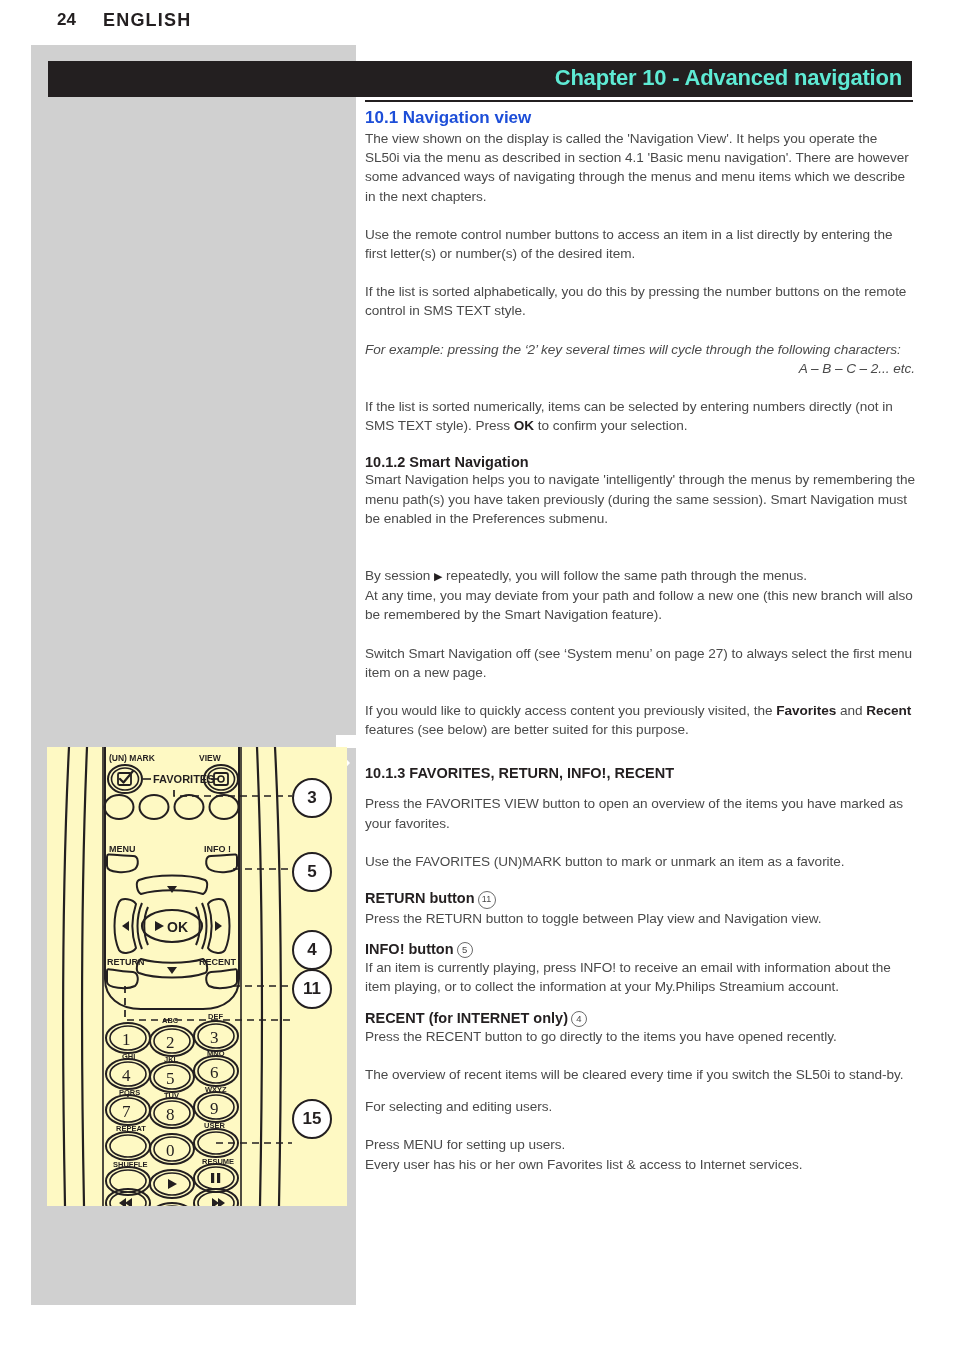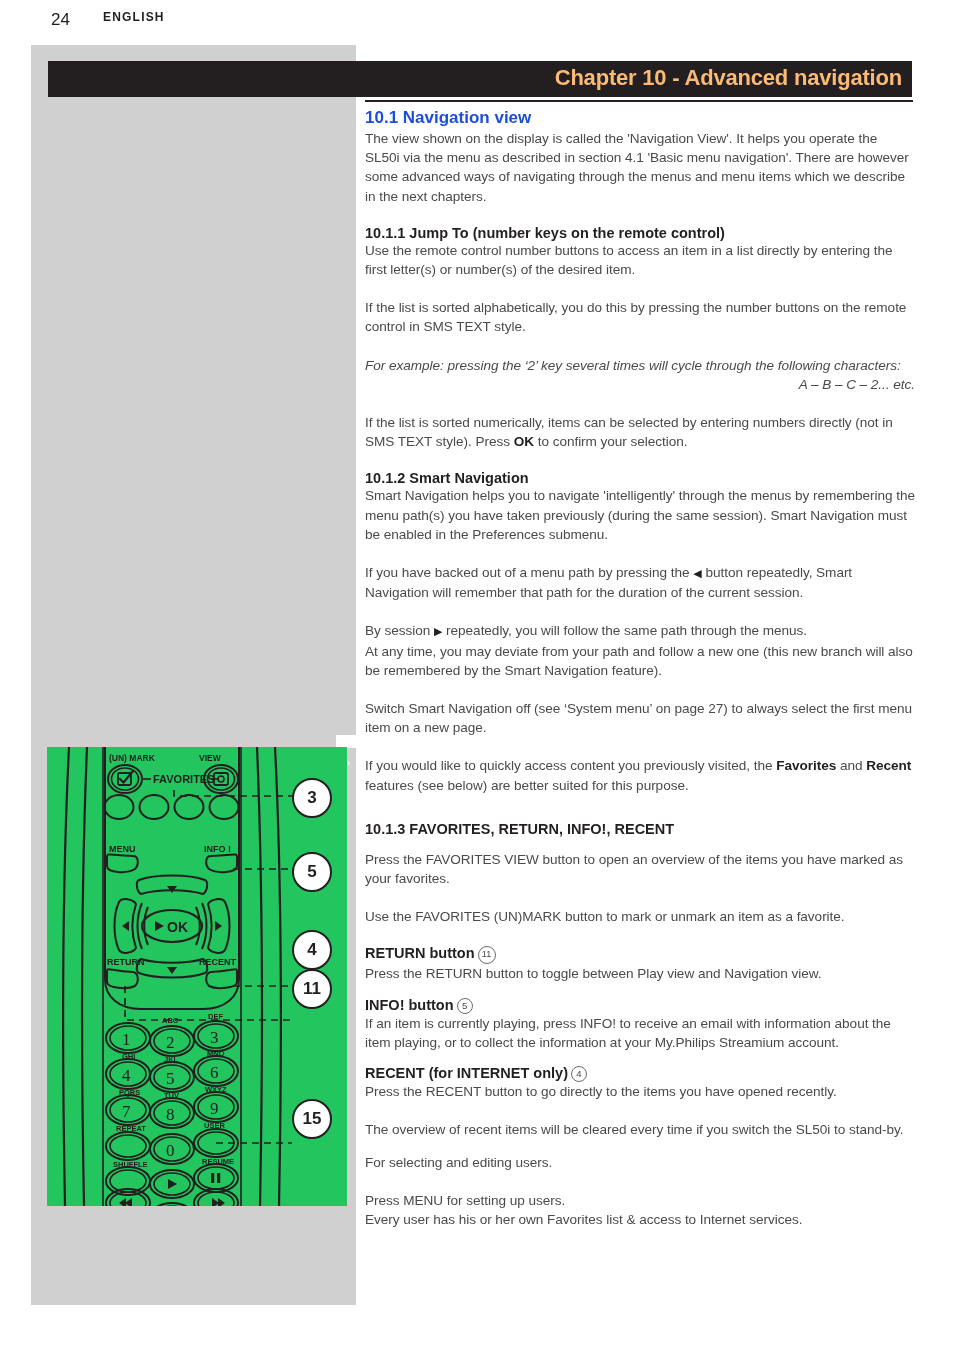--- a/index.html
+++ b/index.html
@@ -6,25 +6,25 @@
   body{
     width:954px;height:1351px;position:relative;overflow:hidden;
     background:#ffffff;
     font-family:"Liberation Sans","DejaVu Sans",sans-serif;
     color:#3a3a3a;
     -webkit-font-smoothing:antialiased;
   }
   
   #page-header{position:absolute;left:47px;top:8px;width:400px;height:28px;}
   #page-header .pg-num{
-    position:absolute;left:4px;top:2px;font-size:17px;font-weight:normal;color:#231f20;
+    position:absolute;left:10px;top:2px;font-size:17px;font-weight:bold;color:#231f20;
     letter-spacing:0px;
   }
   #page-header .pg-lang{
-    position:absolute;left:56px;top:2px;font-size:12px;font-weight:bold;color:#231f20;
+    position:absolute;left:56px;top:2px;font-size:18px;font-weight:bold;color:#231f20;
     letter-spacing:1.2px;
   }
   
   #grey-panel{
     position:absolute;left:31px;top:45px;width:325px;height:1260px;
     background:#d0d0d0;
   }
   
   #panel-notch{
     position:absolute;left:336px;top:748px;width:0;height:0;
@@ -35,21 +35,21 @@
   #panel-notch-fill{
     position:absolute;left:336px;top:735px;width:21px;height:13px;background:#ffffff;
   }
   
   #chapter-bar{
     position:absolute;left:48px;top:61px;width:864px;height:36px;
     background:#231f20;
   }
   #chapter-bar .title{
     position:absolute;right:10px;top:4px;
-    color:#fdba74;font-size:22px;font-weight:bold;letter-spacing:-0.2px;
+    color:#5eead4;font-size:22px;font-weight:bold;letter-spacing:-0.2px;
     white-space:nowrap;
   }
   
   #content{
     position:absolute;left:365px;top:100px;width:550px;
   }
   .rule{height:2px;background:#231f20;margin:0 0 6px 0;width:548px;}
   h2.sec{
     font-size:17px;font-weight:bold;color:#1d4ed8;margin:0 0 1px 0;
     letter-spacing:0px;
@@ -73,21 +73,21 @@
   .cnum{
     display:inline-block;width:14px;height:14px;line-height:13px;
     border:1px solid #6b6b6b;border-radius:50%;
     font-size:9.5px;text-align:center;font-weight:normal;color:#4a4a4a;
     vertical-align:1px;margin-left:3px;font-family:"Liberation Sans",sans-serif;
   }
   .cnum.wide{width:16px;height:16px;line-height:15px;font-size:9px;}
   
   #remote-fig{
     position:absolute;left:47px;top:747px;width:300px;height:459px;
-    background:#22c55e;
+    background:#fef9c3;
   }
   #remote-fig svg{display:block;}
   
   .callout{
     position:absolute;width:36px;height:36px;border-radius:50%;
     border:2.2px solid #231f20;background:#ffffff;
     font-size:17px;font-weight:bold;color:#231f20;
     display:flex;align-items:center;justify-content:center;
     font-family:"Liberation Sans",sans-serif;
   }
@@ -110,36 +110,34 @@
 
 <div id="content">
 
   <div class="rule"></div>
 
   <h2 class="sec">10.1 Navigation view</h2>
   <p class="body">The view shown on the display is called the 'Navigation View'. It helps you operate the SL50i via the menu as described in section 4.1 'Basic menu navigation'. There are however some advanced ways of navigating through the menus and menu items which we describe in the next chapters.</p>
 
   <div class="sp"></div>
 
-  <h3 class="sub">10.1.1 Jump To (number keys on the remote control)</h3>
   <p class="body">Use the remote control number buttons to access an item in a list directly by entering the first letter(s) or number(s) of the desired item.</p>
   <div class="sp"></div>
   <p class="body">If the list is sorted alphabetically, you do this by pressing the number buttons on the remote control in SMS TEXT style.</p>
   <div class="sp"></div>
   <p class="body ital">For example: pressing the ‘2’ key several times will cycle through the following characters:</p>
   <p class="body indent">A – B – C – 2... etc.</p>
   <div class="sp"></div>
   <p class="body"><span>If the list is sorted numerically, items can be selected by entering numbers directly (not in SMS TEXT style). Press </span><b class="k">OK</b><span> to confirm your selection.</span></p>
 
   <div class="sp"></div>
 
   <h3 class="sub">10.1.2 Smart Navigation</h3>
   <p class="body">Smart Navigation helps you to navigate 'intelligently' through the menus by remembering the menu path(s) you have taken previously (during the same session). Smart Navigation must be enabled in the Preferences submenu.</p>
   <div class="sp"></div>
-  <p class="body"><span>If you have backed out of a menu path by pressing the </span><span class="arrow-l">◀</span><span> button repeatedly, Smart Navigation will remember that path for the duration of the current session.</span></p>
   <div class="sp"></div>
   <p class="body"><span>By session </span><span class="arrow-r">▶</span><span> repeatedly, you will follow the same path through the menus.</span></p>
   <p class="body">At any time, you may deviate from your path and follow a new one (this new branch will also be remembered by the Smart Navigation feature).</p>
   <div class="sp"></div>
   <p class="body">Switch Smart Navigation off (see ‘System menu’ on page 27) to always select the first menu item on a new page.</p>
   <div class="sp"></div>
   <p class="body"><span>If you would like to quickly access content you previously visited, the </span><b class="k">Favorites</b><span> and </span><b class="k">Recent</b><span> features (see below) are better suited for this purpose.</span></p>
 
   <div class="sp-lg"></div>
 

